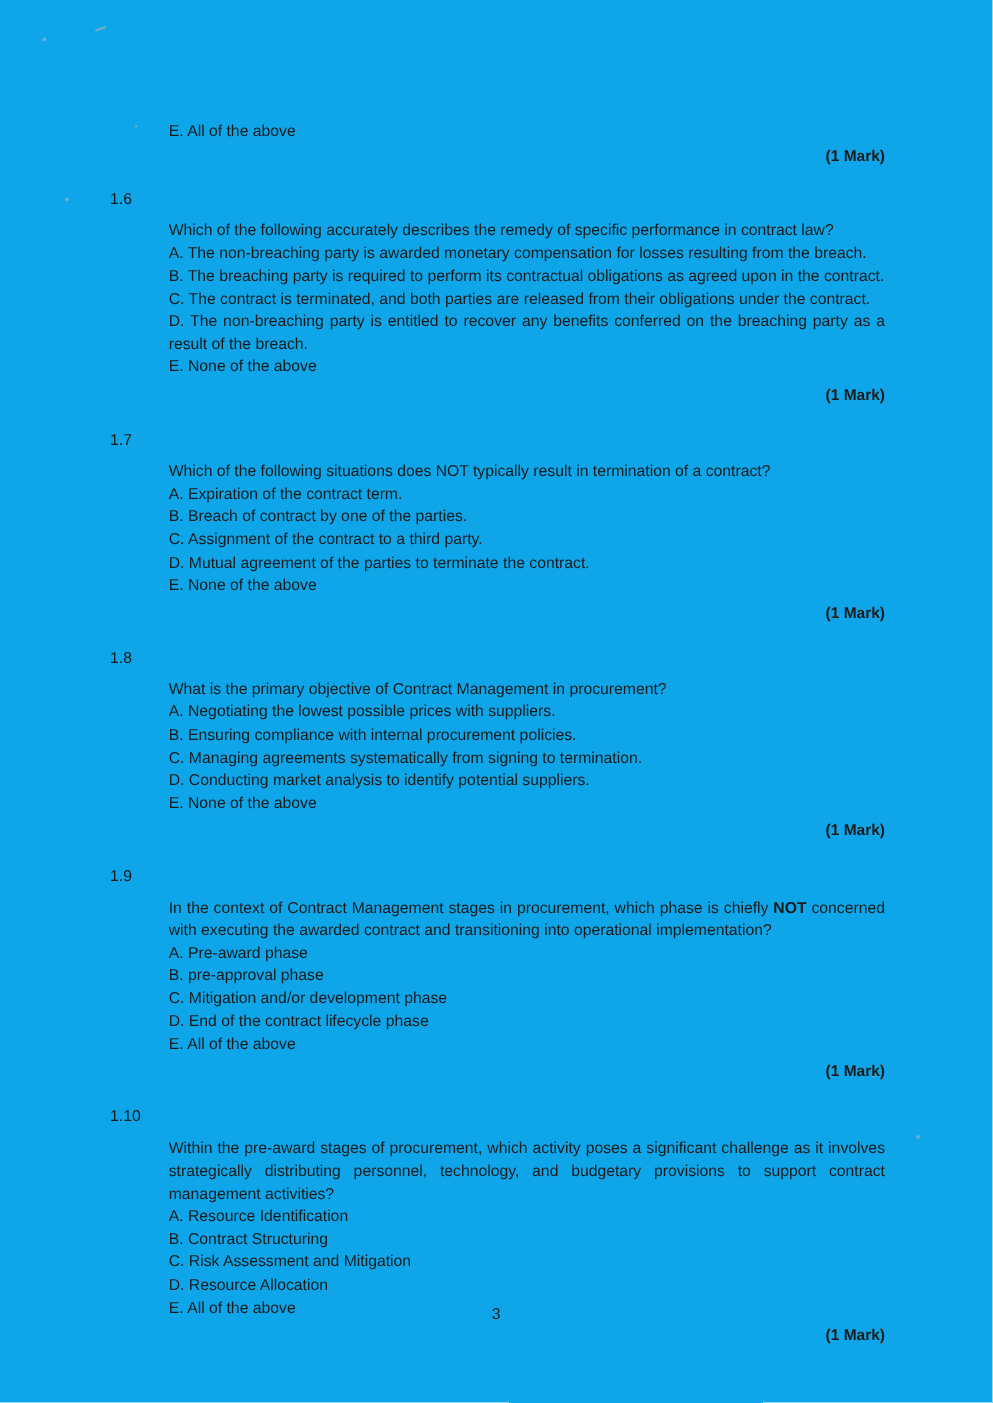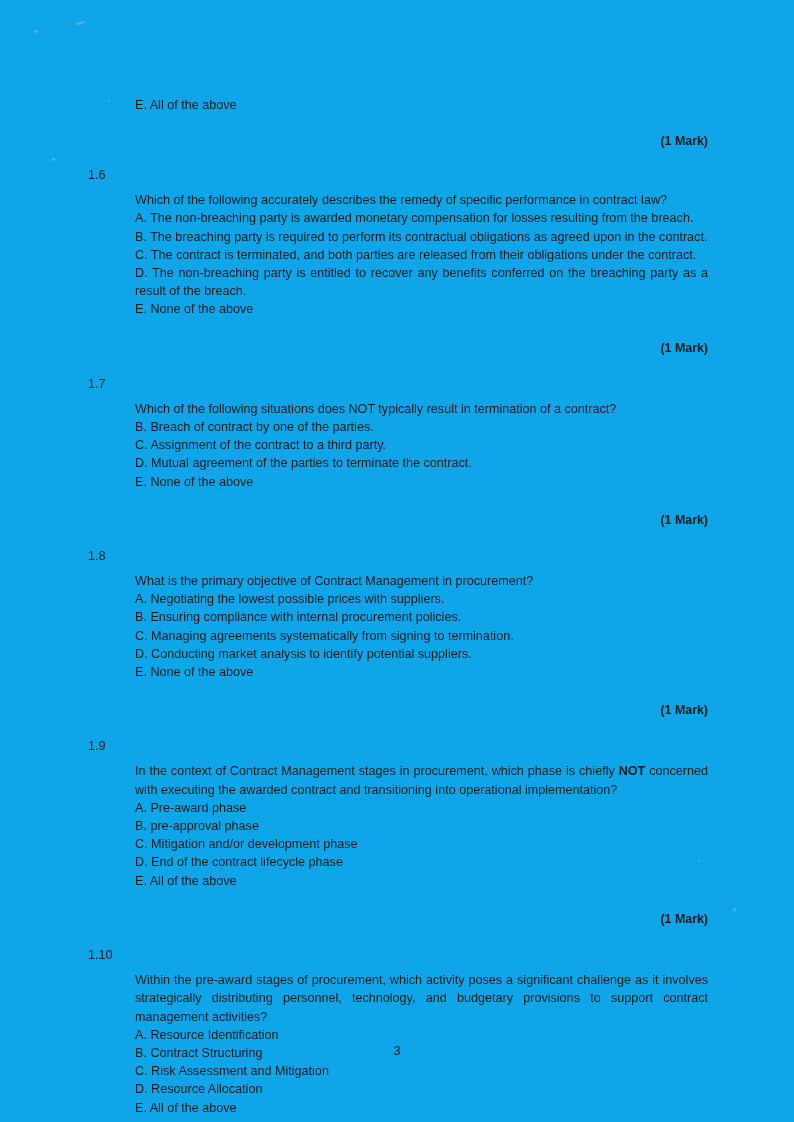--- a/index.html
+++ b/index.html
@@ -67,21 +67,21 @@
     margin-top: 25px;
   }
   .opt {
     text-align: justify;
   }
   .opt-left { text-align: left; }
   .mark {
     text-align: right;
     font-weight: bold;
     font-size: 12.4px;
-    margin-top: 20px;
+    margin-top: 4px;
   }
   .gap-lg { height: 18px; }
 
   .orphan {
     margin-left: 47px;
     font-size: 12.6px;
     line-height: 18.2px;
   }
   .pagenum {
     position: absolute;
@@ -124,20 +124,21 @@
             <div class="opt">D. The non-breaching party is entitled to recover any benefits conferred on the breaching party as a result of the breach.</div>
             <div class="opt opt-left">E. None of the above</div>
             <div class="mark">(1 Mark)</div>
           </div>
         </div>
         <div class="gap-lg"></div>
         <div class="qblock">
           <div class="qnum">1.7</div>
           <div class="qbody">
             <div class="stem"><span>Which of the following situations does NOT typically result in termination of a contract?</span></div>
+            <div class="opt opt-left">A. Expiration of the contract term.</div>
             <div class="opt opt-left">B. Breach of contract by one of the parties.</div>
             <div class="opt opt-left">C. Assignment of the contract to a third party.</div>
             <div class="opt opt-left">D. Mutual agreement of the parties to terminate the contract.</div>
             <div class="opt opt-left">E. None of the above</div>
             <div class="mark">(1 Mark)</div>
           </div>
         </div>
         <div class="gap-lg"></div>
         <div class="qblock">
           <div class="qnum">1.8</div>

